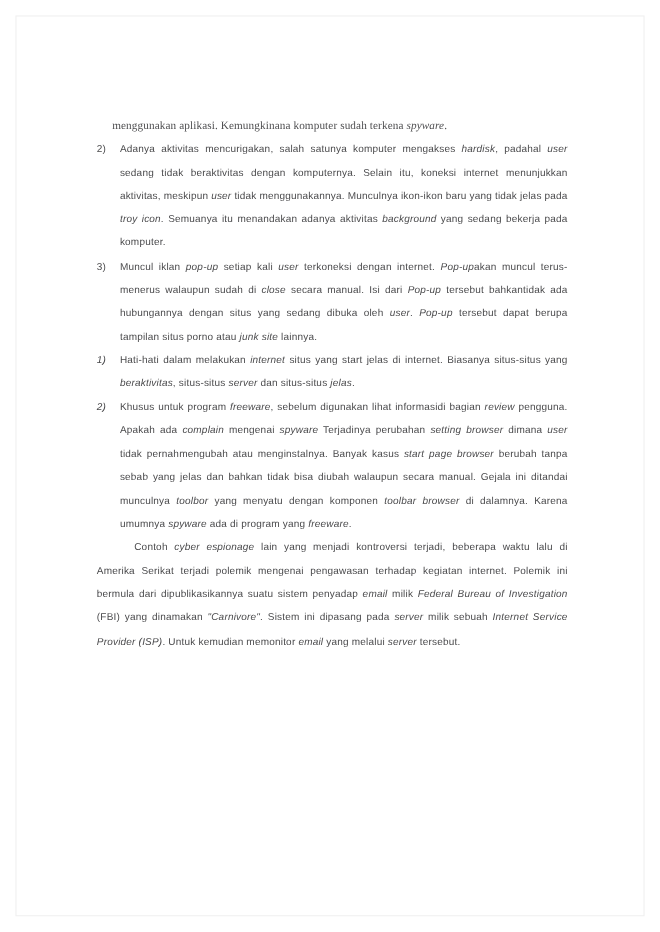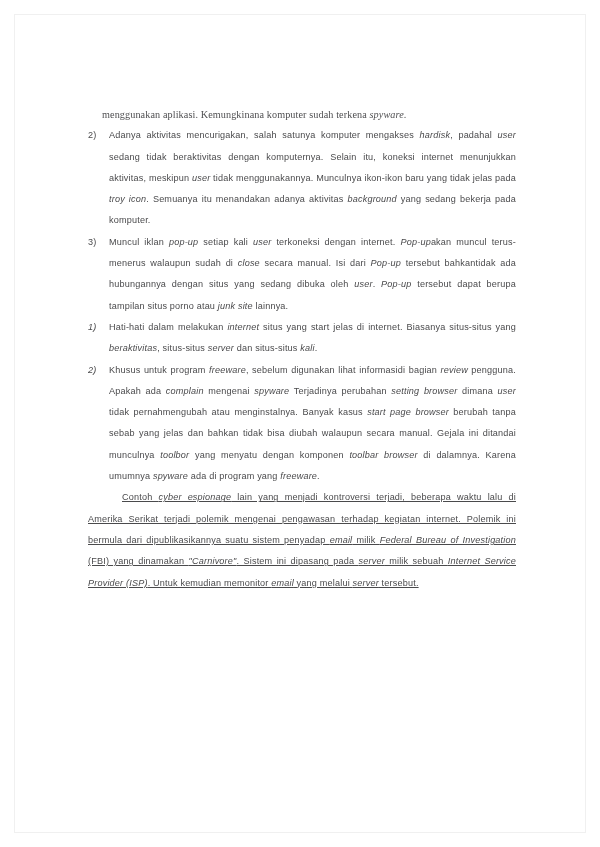--- a/index.html
+++ b/index.html
@@ -85,21 +85,20 @@
   }
   .li.num-italic > .marker {
     font-style: italic;
   }
   .li > .body {
     display: block;
   }
 
   .indent-para {
     text-indent: 34px;
-    text-decoration: underline;
   }
 
   i, .it {
     font-style: italic;
   }
 </style>
 </head>
 <body>
 
 <div id="page">
@@ -116,21 +115,21 @@
     </div>
 
     <div class="para li">
       <span class="marker">3)</span>
       <span class="body"><span>Muncul iklan </span><i>pop-up</i><span> setiap kali </span><i>user</i><span> terkoneksi dengan internet. </span><i>Pop-up</i><span>akan muncul terus-menerus walaupun sudah di </span><i>close</i><span> secara manual. Isi dari </span><i>Pop-up</i><span> tersebut bahkantidak ada hubungannya dengan situs yang sedang dibuka oleh </span><i>user</i><span>. </span><i>Pop-up</i><span> tersebut dapat berupa tampilan situs porno atau </span><i>junk site</i><span> lainnya.</span></span>
     </div>
 
 
     <div class="para li num-italic">
       <span class="marker">1)</span>
-      <span class="body"><span>Hati-hati dalam melakukan </span><i>internet</i><span> situs yang start jelas di internet. Biasanya situs-situs yang </span><i>beraktivitas</i><span>,  situs-situs </span><i>server</i><span> dan situs-situs </span><i>kali</i><span>.</span></span>
+      <span class="body"><span>Hati-hati dalam melakukan </span><i>internet</i><span> situs yang start jelas di internet. Biasanya situs-situs yang </span><i>beraktivitas</i><span>,  situs-situs </span><i>server</i><span> dan situs-situs </span><i>jelas</i><span>.</span></span>
     </div>
 
     <div class="para li num-italic">
       <span class="marker">2)</span>
       <span class="body"><span>Khusus untuk program </span><i>freeware</i><span>, sebelum digunakan lihat informasidi bagian </span><i>review</i><span> pengguna. Apakah ada </span><i>complain</i><span> mengenai </span><i>spyware</i><span> Terjadinya perubahan </span><i>setting browser</i><span> dimana </span><i>user</i><span> tidak pernahmengubah atau menginstalnya. Banyak kasus </span><i>start page browser</i><span> berubah tanpa sebab yang jelas dan bahkan tidak bisa diubah walaupun secara manual. Gejala ini ditandai munculnya </span><i>toolbor</i><span> yang menyatu dengan komponen </span><i>toolbar browser</i><span> di dalamnya. Karena umumnya </span><i>spyware</i><span> ada di program yang </span><i>freeware</i><span>.</span></span>
     </div>
 
     <p class="para indent-para"><span>Contoh </span><i>cyber espionage</i><span> lain yang menjadi kontroversi terjadi, beberapa waktu lalu di Amerika Serikat terjadi polemik mengenai pengawasan terhadap kegiatan internet. Polemik ini bermula dari dipublikasikannya suatu sistem penyadap </span><i>email</i><span> milik </span><i>Federal Bureau of Investigation</i><span> (FBI) yang dinamakan </span><i>"Carnivore"</i><span>. Sistem ini dipasang pada </span><i>server</i><span> milik sebuah </span><i>Internet Service Provider (ISP)</i><span>. Untuk kemudian memonitor </span><i>email</i><span> yang melalui </span><i>server</i><span> tersebut.</span></p>
 
   </div>

